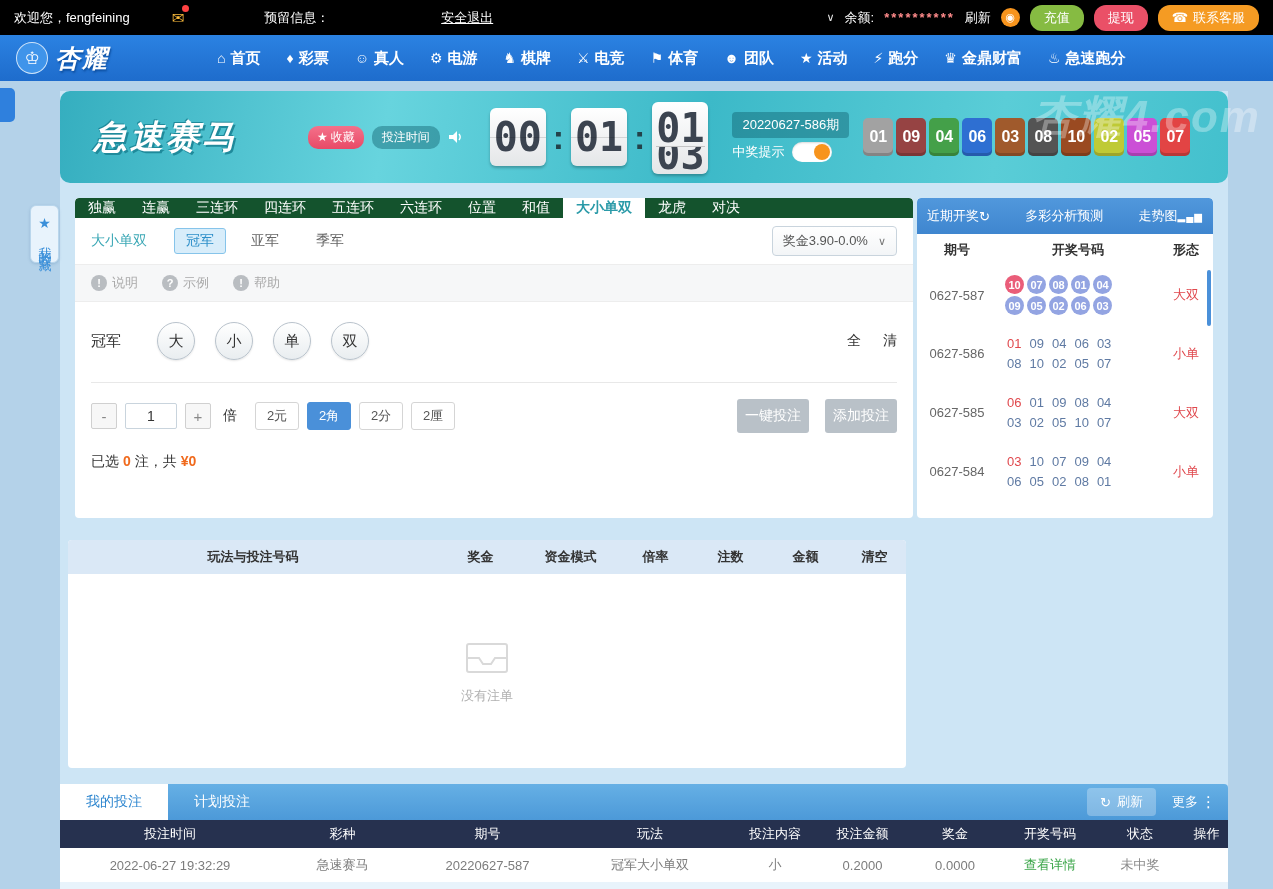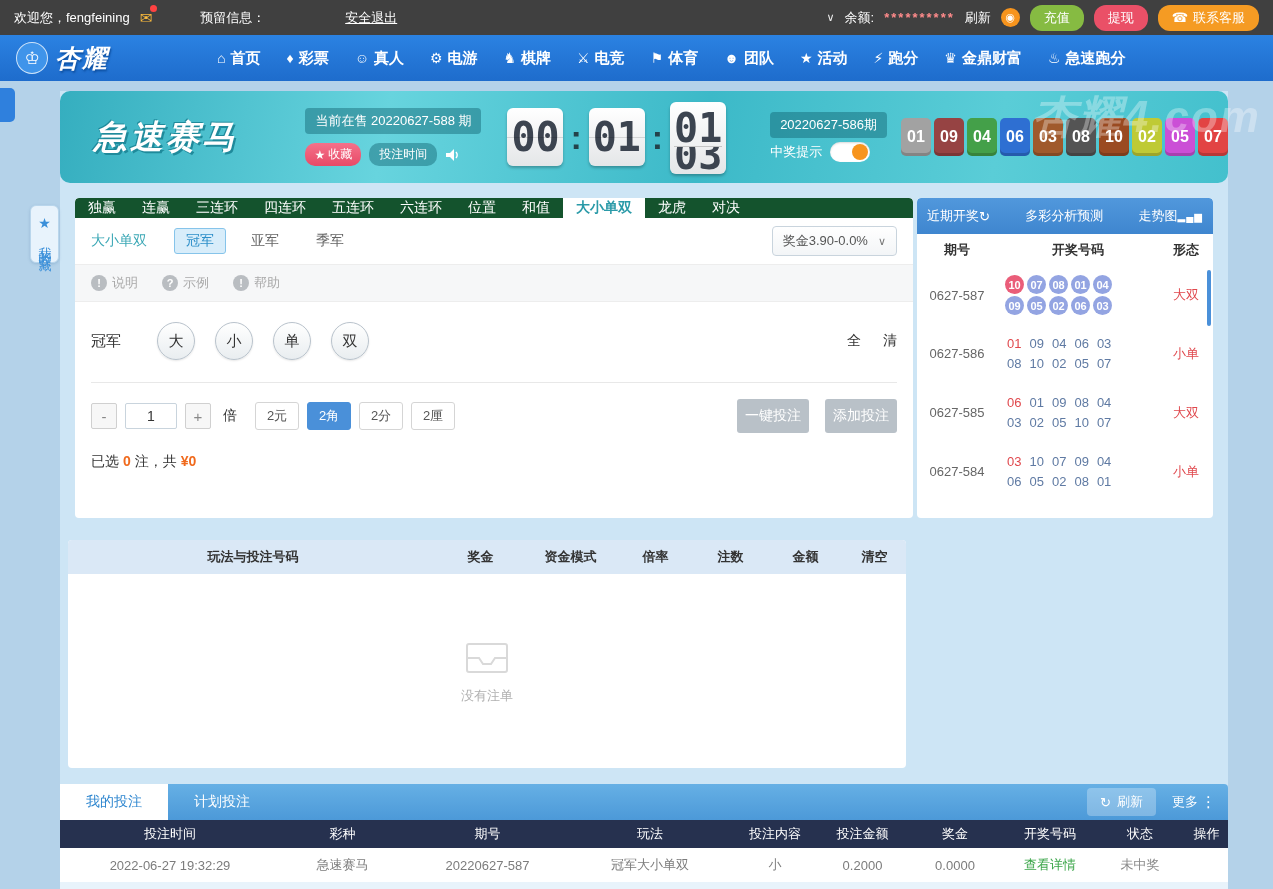--- a/index.html
+++ b/index.html
@@ -1,20 +1,20 @@
 <!DOCTYPE html>
 <html><head>
 <meta charset="utf-8">
 <style>
   html,body{margin:0;padding:0;}
   body{font-family:"Liberation Sans","DejaVu Sans",sans-serif;}
   .viewport{position:relative;width:1273px;height:889px;overflow:hidden;background:#b4d2e9;}
 
   
-  .topbar{height:35px;background:#404040;display:flex;align-items:center;color:#fff;font-size:13px;padding:0 14px;box-sizing:border-box;}
+  .topbar{height:35px;background:#000000;display:flex;align-items:center;color:#fff;font-size:13px;padding:0 14px;box-sizing:border-box;gap:32px;}
   .tb-text{margin-right:10px;}
   .mail-wrap{position:relative;margin-right:48px;cursor:pointer;}
   .mail-glyph{color:#ffc country:-;color:#ffbe3d;font-size:15px;}
   .mail-dot{position:absolute;right:-5px;top:-4px;width:7px;height:7px;border-radius:50%;background:#ff4242;}
   .tb-link{color:#fff;text-decoration:underline;margin-left:70px;cursor:pointer;}
   .tb-right{margin-left:auto;display:flex;align-items:center;gap:10px;}
   .caret{font-size:11px;opacity:.9;cursor:pointer;}
   .balance-stars{color:#ff8b8b;letter-spacing:2px;font-weight:bold;}
   .refresh{cursor:pointer;margin-right:0;}
   .eye{width:19px;height:19px;border-radius:50%;background:#f7941d;display:flex;align-items:center;justify-content:center;color:#fff;font-size:11px;cursor:pointer;}
@@ -49,21 +49,21 @@
   .speaker{display:flex;align-items:center;cursor:pointer;}
   .clock{margin-left:26px;display:flex;align-items:center;gap:5px;}
   .flip{width:56px;height:58px;background:linear-gradient(180deg,#ffffff,#e4e6e8);border-radius:6px;display:flex;align-items:center;justify-content:center;
     font-size:40px;font-weight:bold;color:#3c4450;font-family:"DejaVu Sans Mono","Liberation Mono",monospace;box-shadow:0 2px 3px rgba(0,0,0,.25);position:relative;}
   .flip::after{content:"";position:absolute;left:0;right:0;top:50%;height:1px;background:rgba(0,0,0,.12);}
   .flip.mid{height:72px;flex-direction:column;justify-content:flex-start;margin-top:2px;overflow:hidden;}
   .flip.mid::after{display:none;}
   .flip .half-top{height:44px;line-height:52px;overflow:hidden;border-bottom:1px solid rgba(0,0,0,.18);}
   .flip .half-bot{height:27px;line-height:16px;overflow:hidden;}
   .colon{font-size:34px;font-weight:bold;color:#23424a;margin:0 2px;}
-  .gh-right{margin-left:44px;display:flex;flex-direction:column;gap:4px;align-items:flex-start;}
+  .gh-right{margin-left:24px;display:flex;flex-direction:column;gap:4px;align-items:flex-start;}
   .wintip{display:flex;align-items:center;gap:8px;color:#fff;font-size:13px;}
   .toggle{width:40px;height:20px;border-radius:10px;background:#fff;position:relative;cursor:pointer;box-shadow:inset 0 1px 2px rgba(0,0,0,.15);}
   .toggle .knob{position:absolute;right:2px;top:2px;width:16px;height:16px;border-radius:50%;background:#f7941d;}
   .balls{margin-left:14px;display:flex;gap:3px;}
   .ball{width:30px;height:38px;border-radius:5px;color:#fff;font-weight:bold;font-size:16px;display:flex;align-items:center;justify-content:center;box-shadow:inset 0 -3px 0 rgba(0,0,0,.18);}
 
   
   .content-row{display:flex;gap:4px;margin-top:15px;padding:0 15px;}
   .main-card{width:838px;height:320px;background:#fff;border-radius:4px;overflow:hidden;display:flex;flex-direction:column;box-sizing:border-box;}
   .tabbar{height:20px;background:#14532d;display:flex;align-items:stretch;border-radius:4px 4px 0 0;flex:none;}
@@ -223,21 +223,20 @@
           <span>急速跑分</span>
         </div>
     </div>
   </div>
 
   <div class="container">
 
     <div class="game-header">
       <div class="game-logo">急速赛马</div>
       <div class="sale-block">
-        <div class="sale-pill">当前在售 20220627-588 期</div>
         <div class="sale-actions">
           <span class="fav-pill">
               <span>★</span>
               <span>收藏</span>
             </span>
           <span class="time-pill">投注时间</span>
           <span class="speaker">
             <svg width="16" height="16" viewBox="0 0 16 16">
                 <polygon points="1,6 5,6 9,2 9,14 5,10 1,10" fill="#fff"></polygon>
                 <path d="M11 5 q2.4 3 0 6" stroke="#fff" fill="none" stroke-width="1.4"></path>

